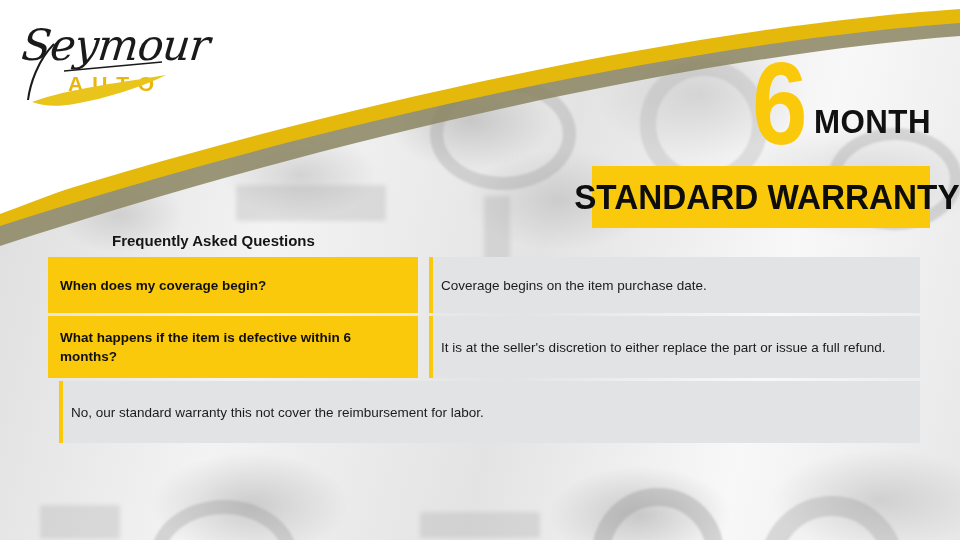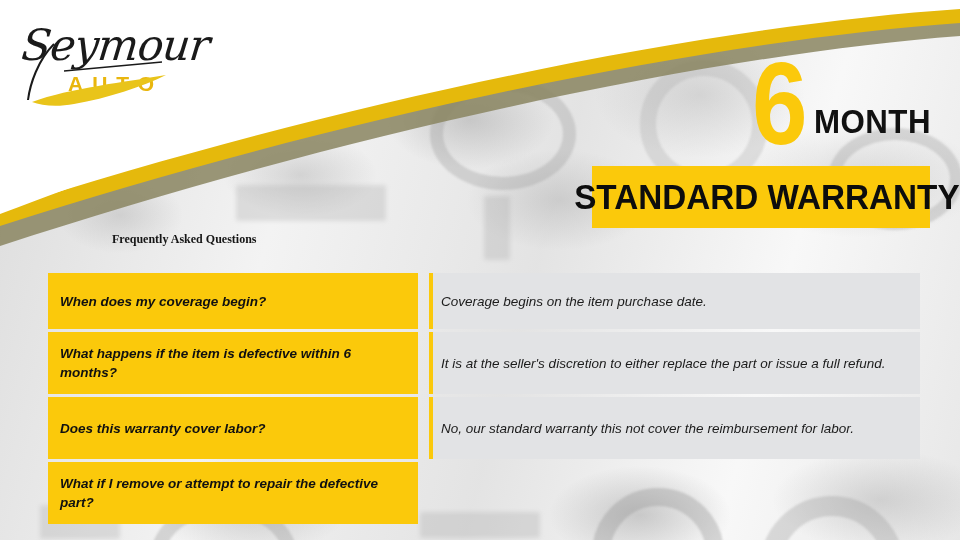--- a/index.html
+++ b/index.html
@@ -136,33 +136,32 @@
     letter-spacing: 0px;
     transform: scaleX(0.95);
     white-space: nowrap;
   }
 
   
   .faq-title {
     position: absolute;
     left: 112px;
     top: 232px;
-    font-family: Liberation Serif, serif;
-    font-weight: bold;
-    font-size: 12px;
+    font-family: Liberation Sans, sans-serif;
+    font-weight: bold;
+    font-size: 15px;
     color: #151515;
   }
 
   
   .faq-table {
     position: absolute;
     left: 48px;
-    top: 273px;
+    top: 257px;
     width: 872px;
-    font-style: italic;
   }
   .faq-row {
     display: flex;
     width: 100%;
     margin-bottom: 3px;
   }
   .faq-q {
     width: 370px;
     background: #FBC90B;
     box-sizing: border-box;
@@ -250,23 +249,21 @@
       <div class="faq-q">When does my coverage begin?</div>
       <div class="faq-a">Coverage begins on the item purchase date.</div>
     </div>
 
     <div class="faq-row row-h2">
       <div class="faq-q">What happens if the item is defective within 6 months?</div>
       <div class="faq-a">It is at the seller's discretion to either replace the part or issue a full refund.</div>
     </div>
 
     <div class="faq-row row-h2">
-      <div class="faq-q">Does this warranty cover labor?</div>
       <div class="faq-a">No, our standard warranty this not cover the reimbursement for labor.</div>
     </div>
 
     <div class="faq-row row-h2">
-      <div class="faq-q">What if I remove or attempt to repair the defective part?</div>
     </div>
 
   </div>
 
 </div>
 
 </body></html>

